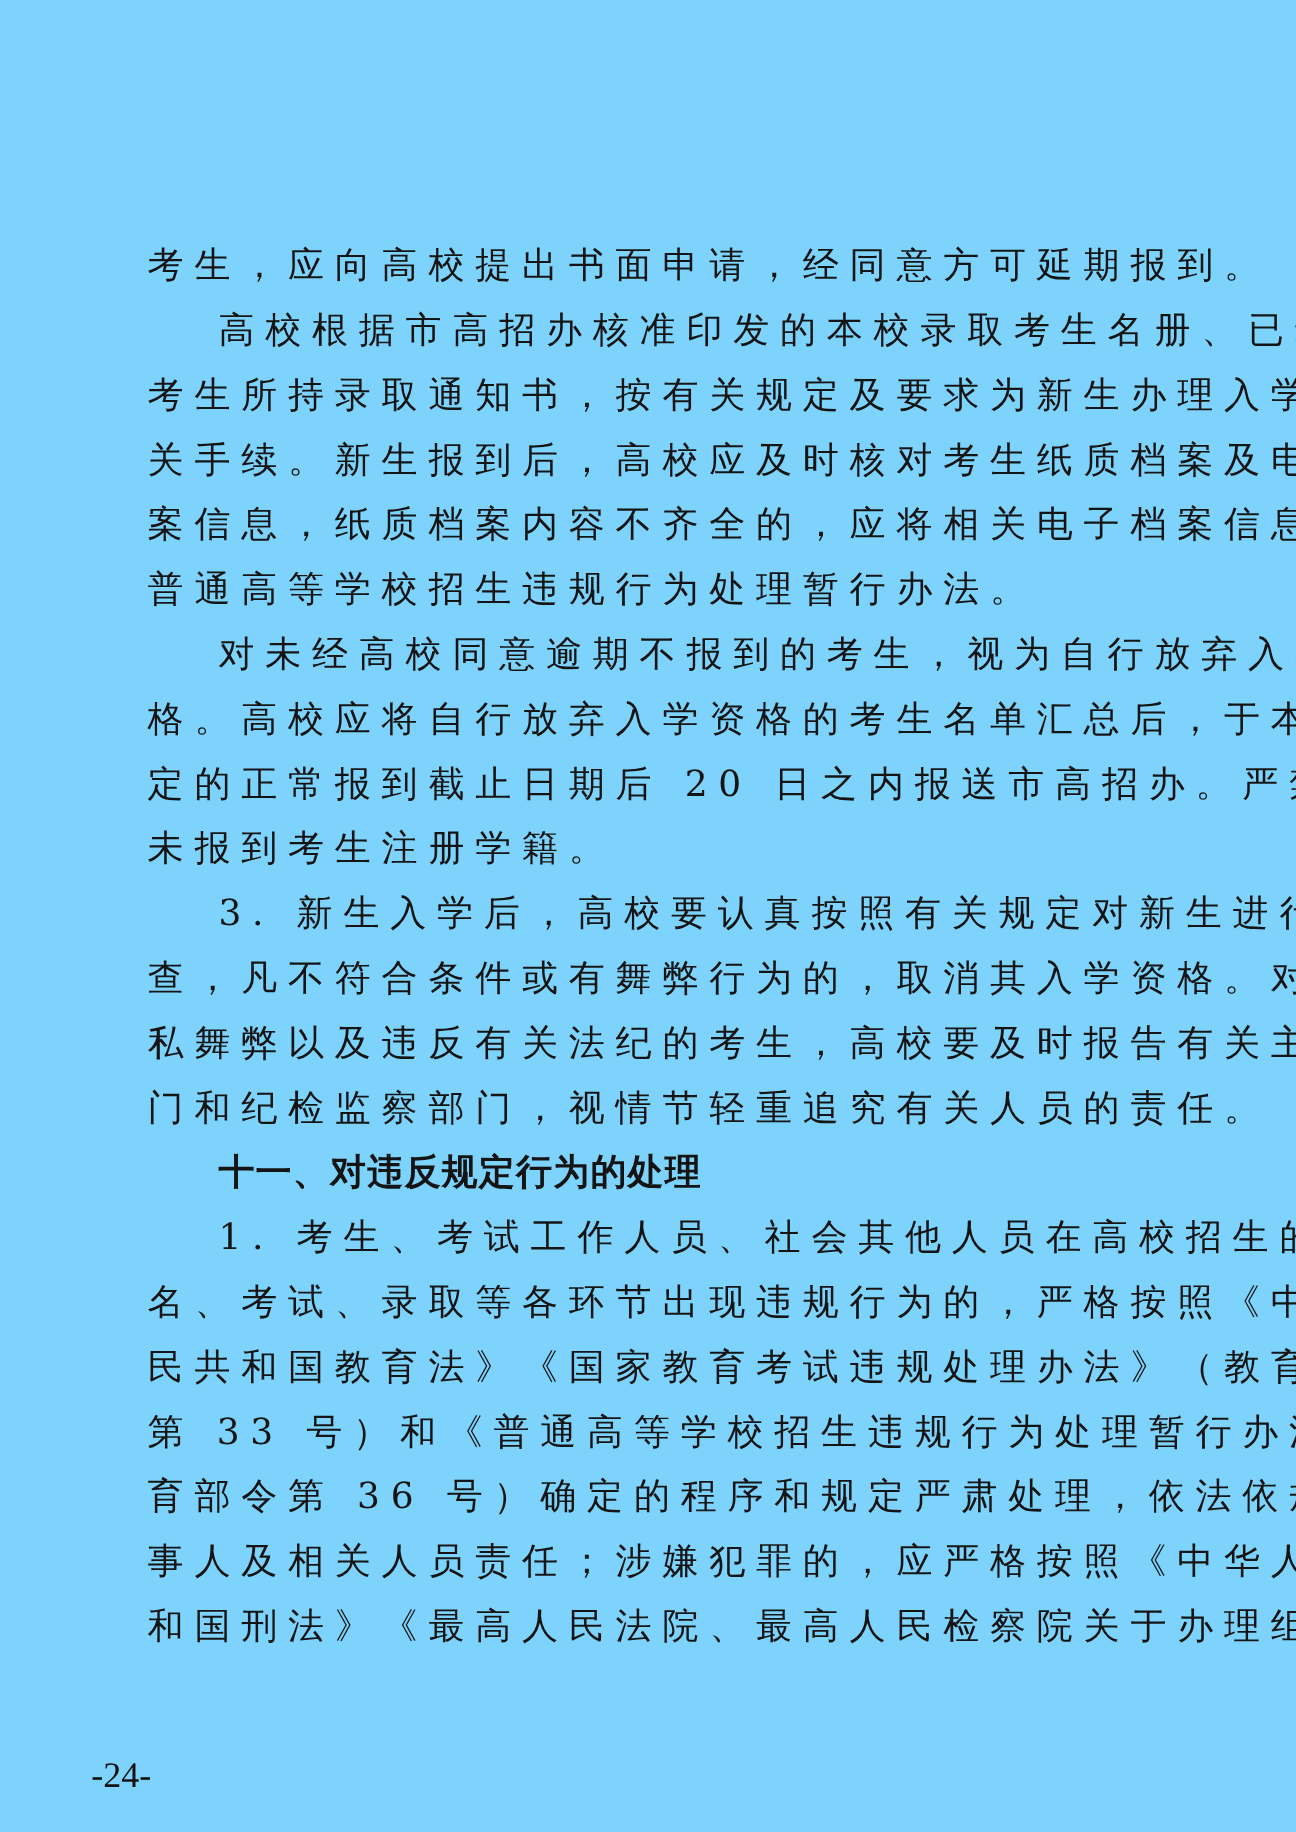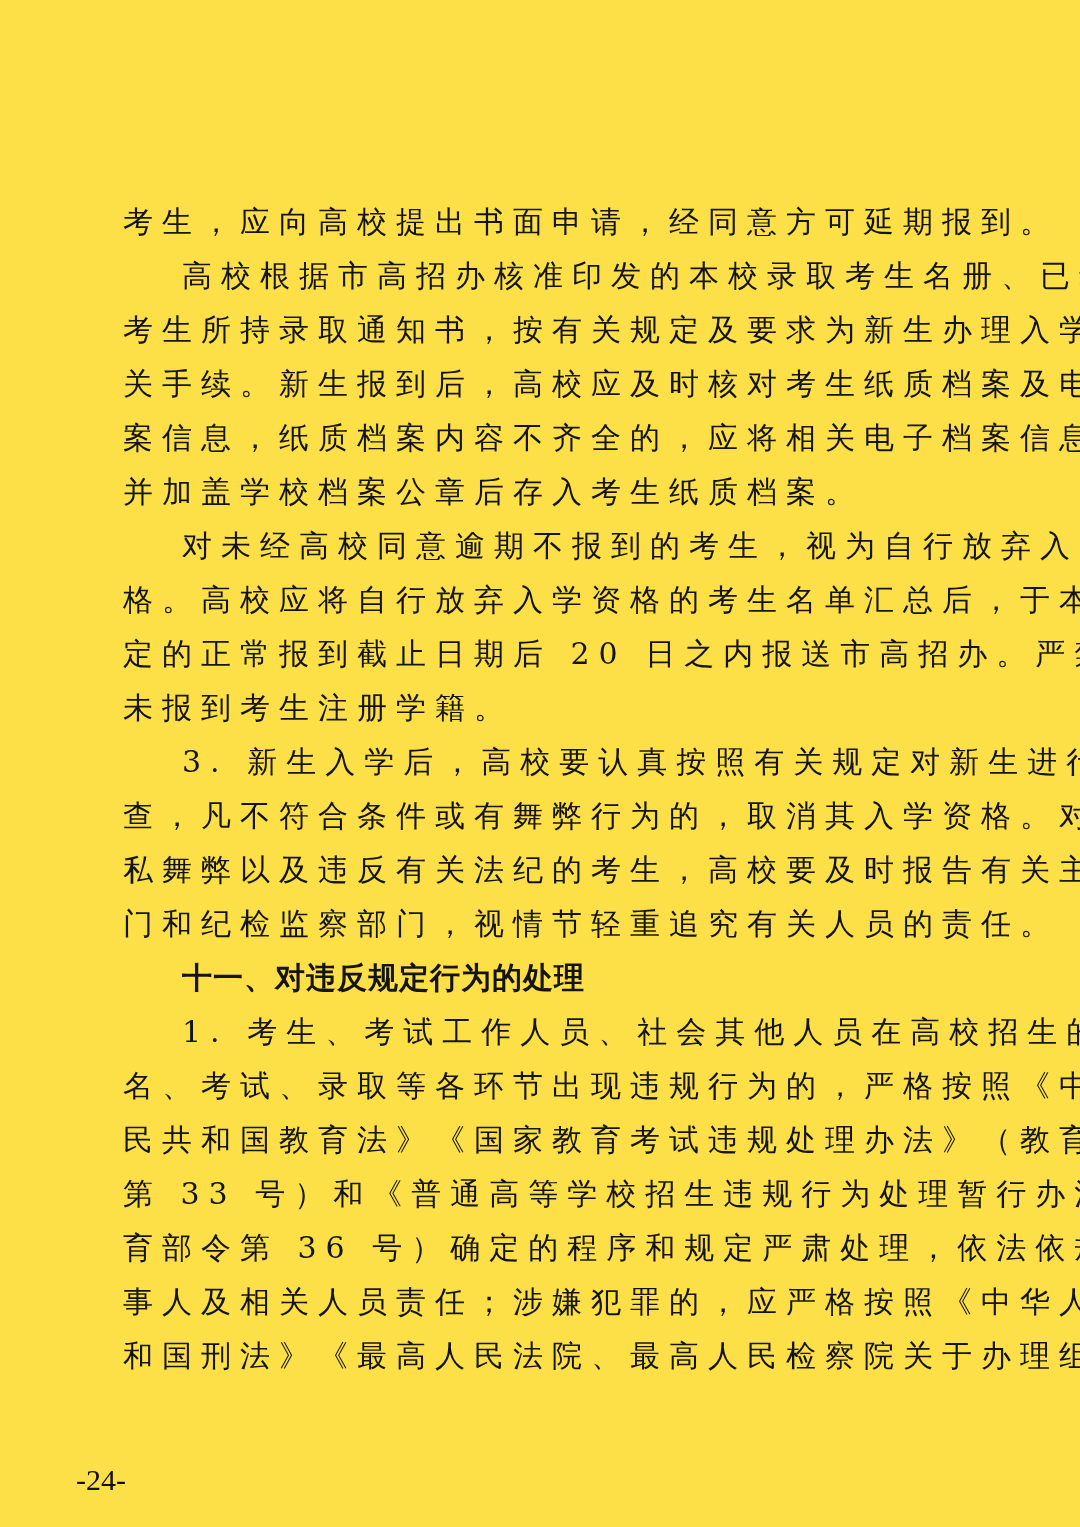--- a/index.html
+++ b/index.html
@@ -11,21 +11,21 @@
       width: 1080px;
       height: 1527px;
       position: relative;
       overflow: hidden;
       color: #111111;
     }
     .page {
       position: absolute;
       left: 0; top: 0;
       width: 1080px; height: 1527px;
-      background: #fde047;
+      background: #7dd3fc;
     }
     .line {
       position: absolute;
       left: 123px;
       width: 792px;
       height: 40px;
       font-family: "DejaVu Serif", "Liberation Serif", serif;
       font-size: 30px;
       line-height: 40px;
       white-space: nowrap;
@@ -54,21 +54,21 @@
 <body>
 
 <div class="page">
 
   <div class="line" style="top:202px;">考生，应向高校提出书面申请，经同意方可延期报到。</div>
 
   <div class="line indent" style="top:256px;">高校根据市高招办核准印发的本校录取考生名册、已录取</div>
   <div class="line" style="top:310px;">考生所持录取通知书，按有关规定及要求为新生办理入学等相</div>
   <div class="line" style="top:364px;">关手续。新生报到后，高校应及时核对考生纸质档案及电子档</div>
   <div class="line" style="top:418px;">案信息，纸质档案内容不齐全的，应将相关电子档案信息打印</div>
-  <div class="line" style="top:472px;">并加盖学校档案公章后存入考生纸质档案。</div>
+  <div class="line" style="top:472px;">普通高等学校招生违规行为处理暂行办法。</div>
 
   <div class="line indent" style="top:526px;">对未经高校同意逾期不报到的考生，视为自行放弃入学资</div>
   <div class="line" style="top:580px;">格。高校应将自行放弃入学资格的考生名单汇总后，于本校规</div>
   <div class="line" style="top:634px;">定的正常报到截止日期后 20 日之内报送市高招办。严禁高校为</div>
   <div class="line" style="top:688px;font-family:Liberation Serif, serif;">未报到考生注册学籍。</div>
 
   <div class="line indent" style="top:742px;">3. 新生入学后，高校要认真按照有关规定对新生进行复</div>
   <div class="line" style="top:796px;">查，凡不符合条件或有舞弊行为的，取消其入学资格。对于徇</div>
   <div class="line" style="top:850px;">私舞弊以及违反有关法纪的考生，高校要及时报告有关主管部</div>
   <div class="line heading" style="top:958px;">十一、对违反规定行为的处理</div>

